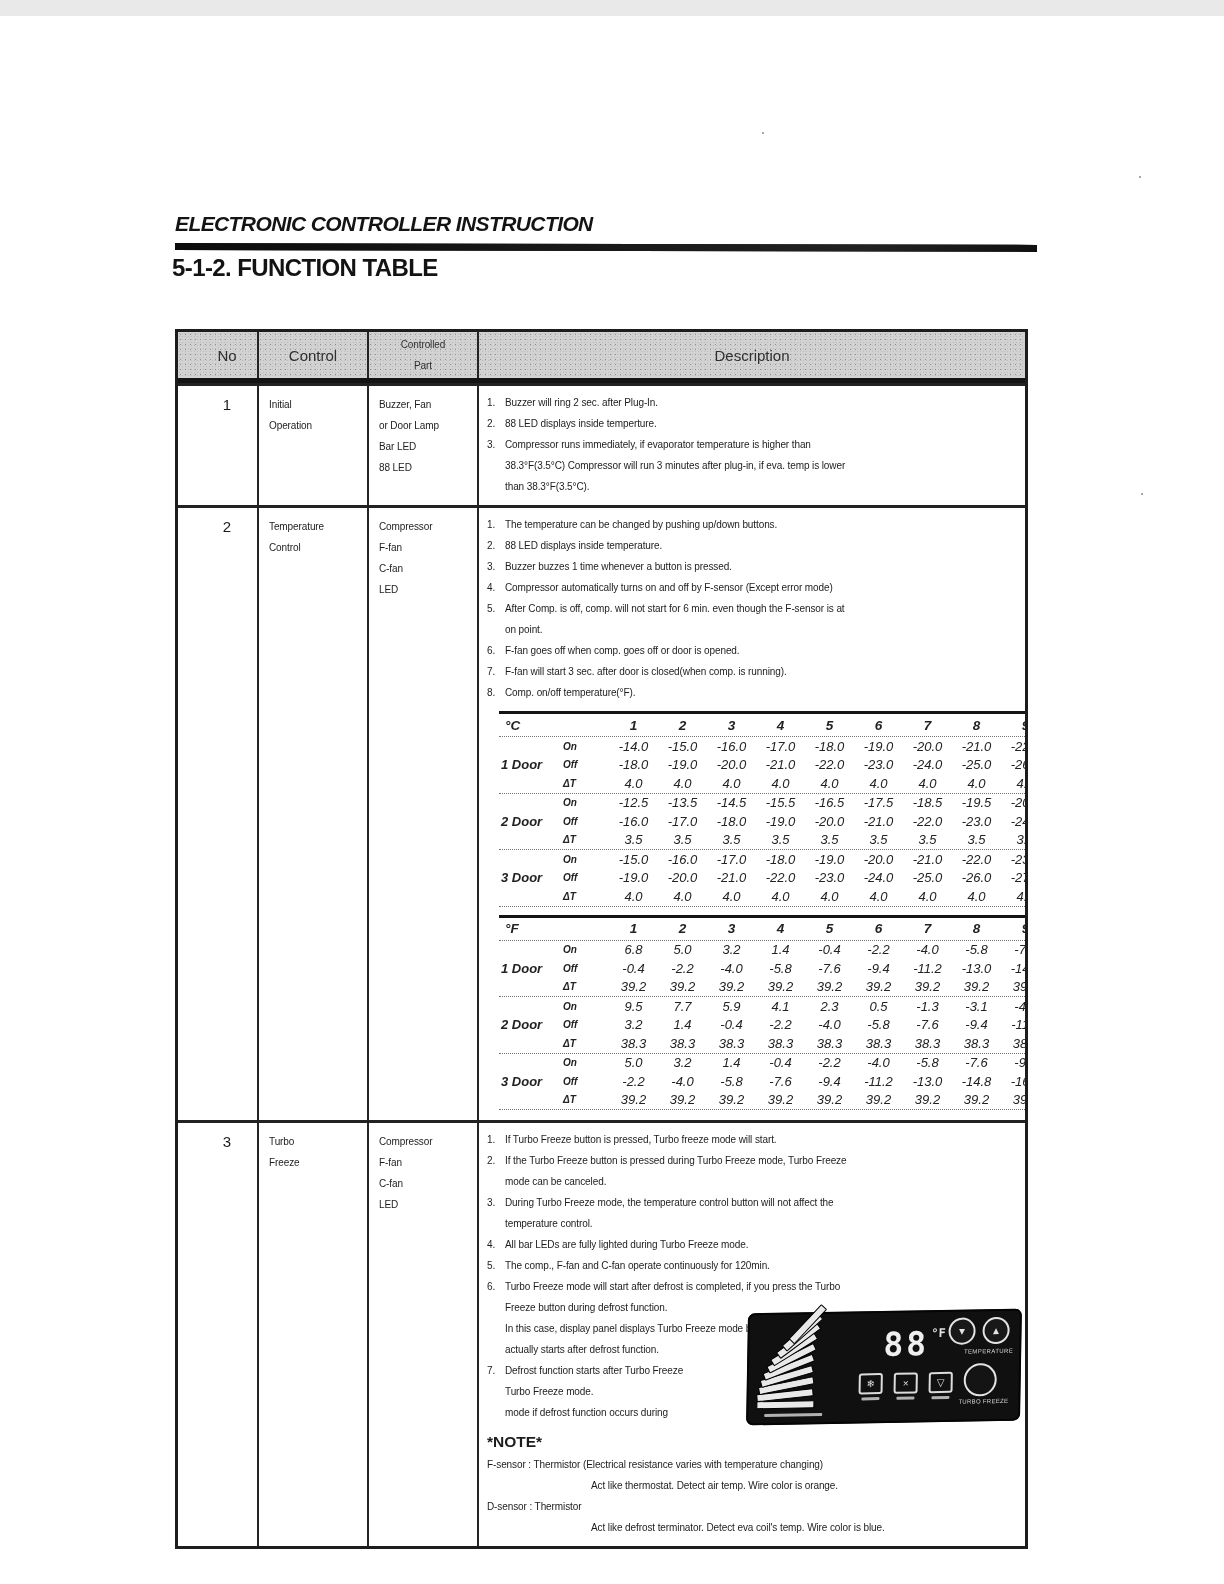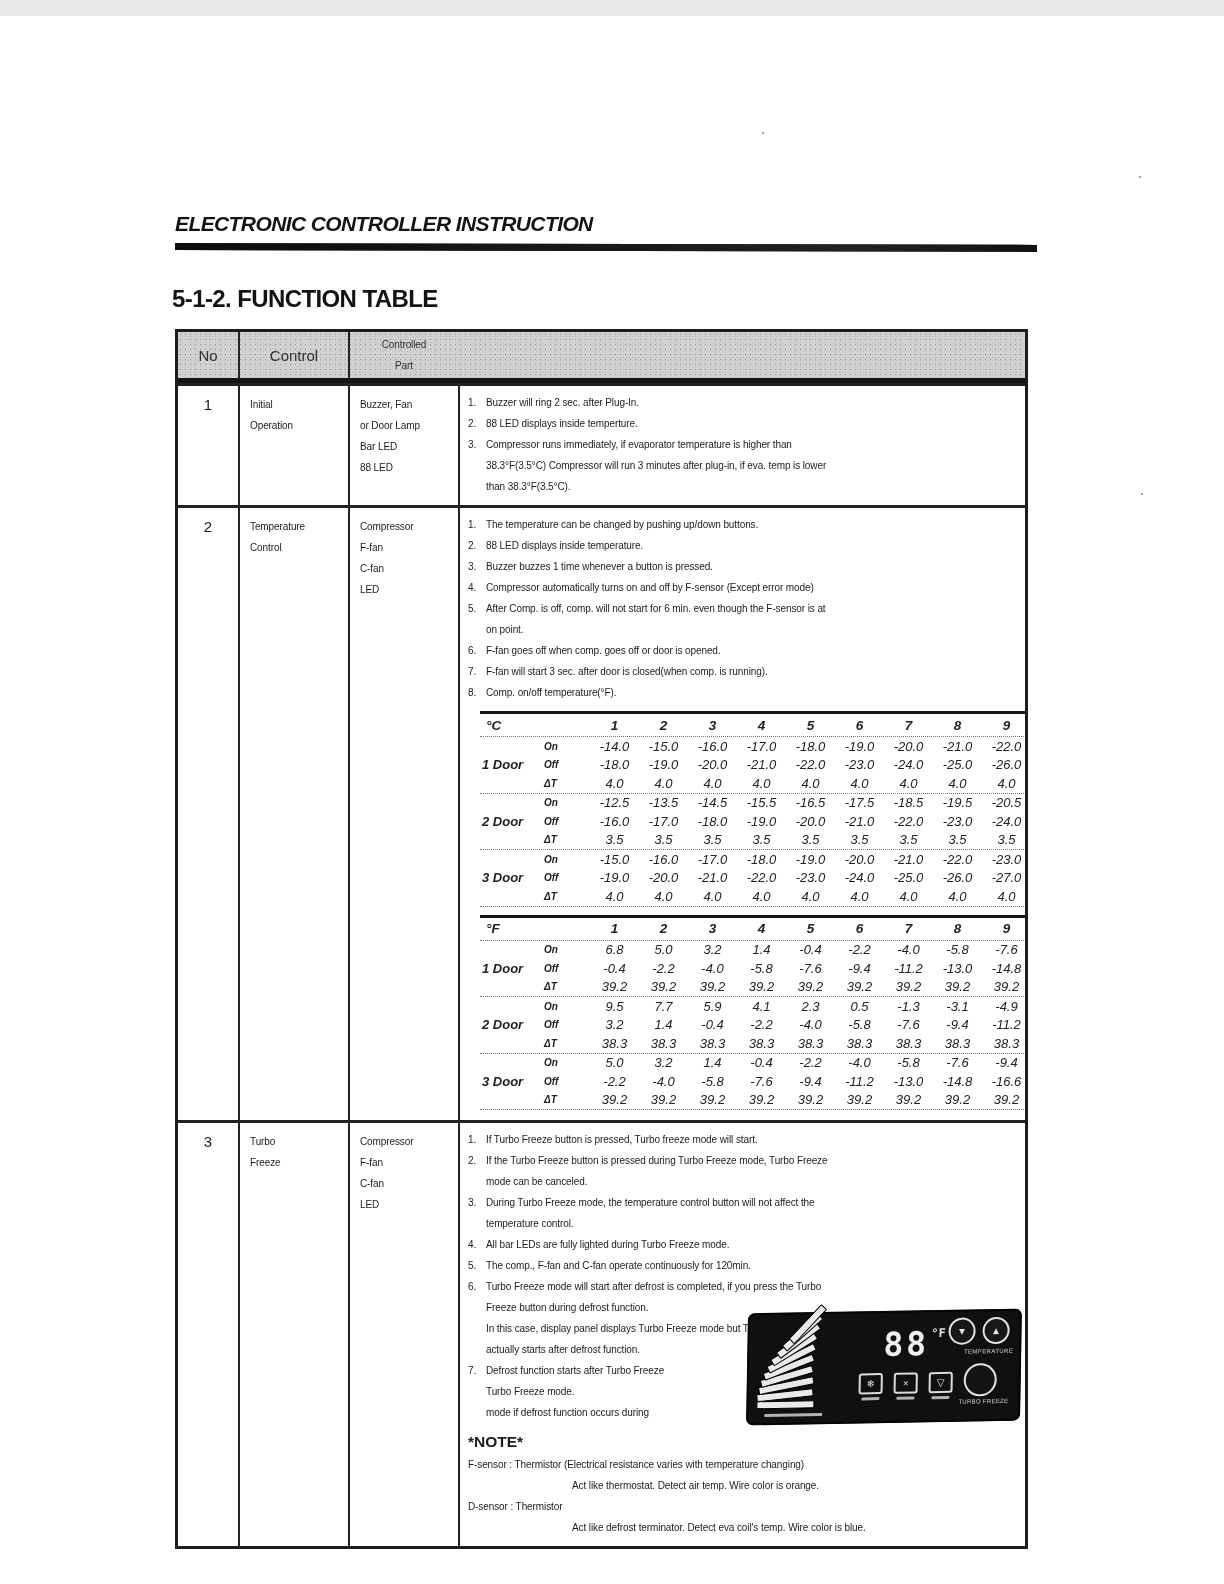--- a/index.html
+++ b/index.html
@@ -5,26 +5,26 @@
   html,body{margin:0;padding:0;background:#e9e9e9;}
   .page{position:relative;width:1224px;height:1584px;background:#ffffff;margin:16px auto;
         font-family:"Liberation Sans",sans-serif;color:#1c1c1c;overflow:hidden;}
 
   
   .doc-title{position:absolute;left:175px;top:196px;font-size:21px;font-weight:bold;
              font-style:italic;letter-spacing:-0.6px;color:#141414;}
   .head-rule{position:absolute;left:175px;top:228px;width:862px;height:7px;background:#171717;
              transform:rotate(0.12deg);
              background-image:linear-gradient(90deg,#0c0c0c 0%,#1a1a1a 55%,#222 80%,#101010 100%);}
-  .section-title{position:absolute;left:172px;top:269px;font-size:24px;font-weight:bold;
+  .section-title{position:absolute;left:172px;top:238px;font-size:24px;font-weight:bold;
              letter-spacing:-0.6px;color:#131313;}
 
   
   .tbl{position:absolute;left:175px;top:313px;width:847px;border:3px solid #1d1d1d;background:#fff;}
-  .trow{display:grid;grid-template-columns:60px 110px 110px 1fr;}
+  .trow{display:grid;grid-template-columns:60px 110px 110px 1fr;padding-left:19px;}
   .trow > .cell{border-left:2px solid #242424;overflow:hidden;}
   .trow > .cell:first-child{border-left:none;}
   .thead{background-color:#d2d2d2;
          background-image:radial-gradient(circle,#8f8f8f 0.8px,transparent 0.9px),
                           radial-gradient(circle,#bdbdbd 0.8px,transparent 0.9px);
          background-size:5px 5px,3px 3px;
          border-bottom:5px solid #141414;min-height:46px;}
   .thead .cell{display:flex;flex-direction:column;align-items:center;justify-content:center;
                font-size:15px;color:#2f2f2f;line-height:17px;}
   .brow{border-top:3px solid #222;}
@@ -103,20 +103,23 @@
         <span>Control</span>
       </div>
       <div class="cell plain">
           <div class="dline">
             <span class="dtxt">Controlled</span>
           </div>
           <div class="dline">
             <span class="dtxt">Part</span>
           </div>
         </div>
+      <div class="cell">
+        <span>Description</span>
+      </div>
     </div>
 
     <div class="trow brow" style="min-height:100px;">
       <div class="cell no-cell">1</div>
       <div class="cell txt-cell plain">
           <div class="dline">
             <span class="dtxt">Initial</span>
           </div>
           <div class="dline">
             <span class="dtxt">Operation</span>

